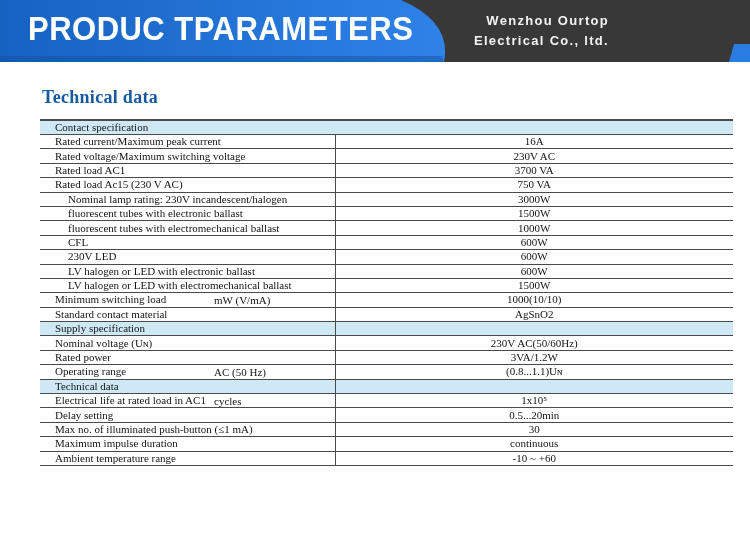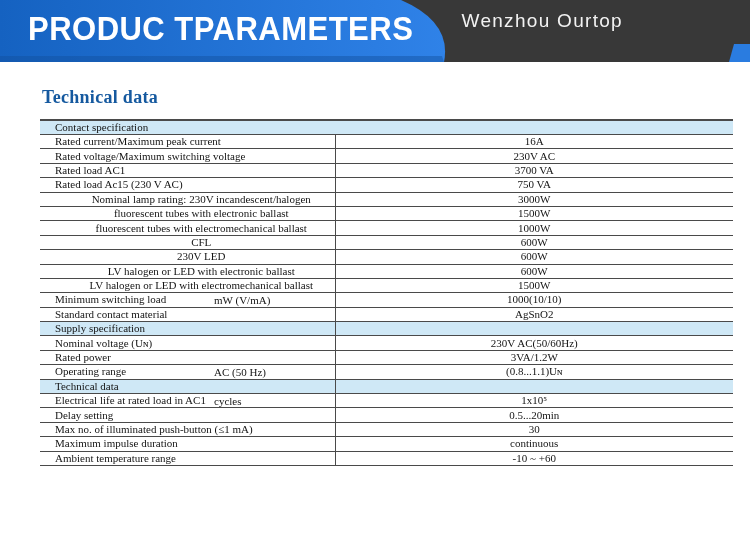--- a/index.html
+++ b/index.html
@@ -20,42 +20,42 @@
   }
   
   .hdr{position:relative;width:647px;height:62px;background:var(--header-dark);}
   .hdr svg{position:absolute;left:0;top:0;display:block;}
   .hdr-title{
     position:absolute;left:28px;top:50%;transform:translateY(-54%) scaleX(.94);
     transform-origin:left center;
     color:#ffffff;font-size:33px;font-weight:700;letter-spacing:.5px;white-space:nowrap;
   }
   .hdr-company{
-    position:absolute;right:24px;top:11px;text-align:right;
-    color:#f2f2f2;font-size:19px;letter-spacing:1.3px;line-height:20px;font-weight:400;
+    position:absolute;right:38px;top:11px;text-align:right;
+    color:#f2f2f2;font-size:13px;letter-spacing:1.3px;line-height:20px;font-weight:700;
   }
   
   .content{padding:0 40px;}
   .section-title{
     margin:25px 0 11px 2px;
     font-family:"Liberation Serif","DejaVu Serif",serif;
     font-size:18px;font-weight:700;color:var(--heading-color);letter-spacing:.3px;
   }
   table.spec{
     width:693px;border-collapse:collapse;table-layout:fixed;
     border-top:2px solid var(--border-color);
     border-bottom:1px solid var(--border-color);
     font-family:"Liberation Serif","DejaVu Serif",serif;
     font-size:11px;color:var(--text-color);
   }
   col.c1{width:295px;} col.c2{width:398px;}
   td{border-bottom:1px solid var(--border-color);height:14.4px;line-height:13px;
      vertical-align:middle;overflow:hidden;white-space:nowrap;}
   td.label{padding-left:15px;position:relative;border-right:1px solid var(--border-color);}
-  td.label.indent{padding-left:28px;text-align:center;}
+  td.label.indent{padding-left:28px;}
   td .sub{position:absolute;left:174px;top:50%;transform:translateY(-50%);}
   td.value{text-align:center;}
   tr.section td{background:var(--section-bg);}
   td.section-cell{padding-left:15px;}
   td.section-cell.divided{border-right:1px solid var(--border-color);}
 </style>
 </head>
 <body>
 
 <div class="page">
@@ -69,20 +69,21 @@
         </linearGradient>
       </defs>
       <rect x="0" y="0" width="750" height="62" style="fill:var(--header-dark)"></rect>
       <path d="M0 0 L401 0 Q452 22 444 62 L0 62 Z" fill="url(#hdrgrad)"></path>
       <path d="M0 56 L442 56 L444 62 L0 62 Z" fill="#11509e" opacity="0.45"></path>
       <path d="M734 44 L750 44 L750 62 L729 62 Z" style="fill:var(--accent-blue)"></path>
     </svg>
     <div class="hdr-title">PRODUC TPARAMETERS</div>
     <div class="hdr-company">
       <div>Wenzhou Ourtop</div>
+      <div>Electrical Co., ltd.</div>
     </div>
   </header>
 
   <main class="content">
     <h2 class="section-title">Technical data</h2>
     <table class="spec">
       <colgroup>
           <col class="c1">
           <col class="c2">
         </colgroup>

